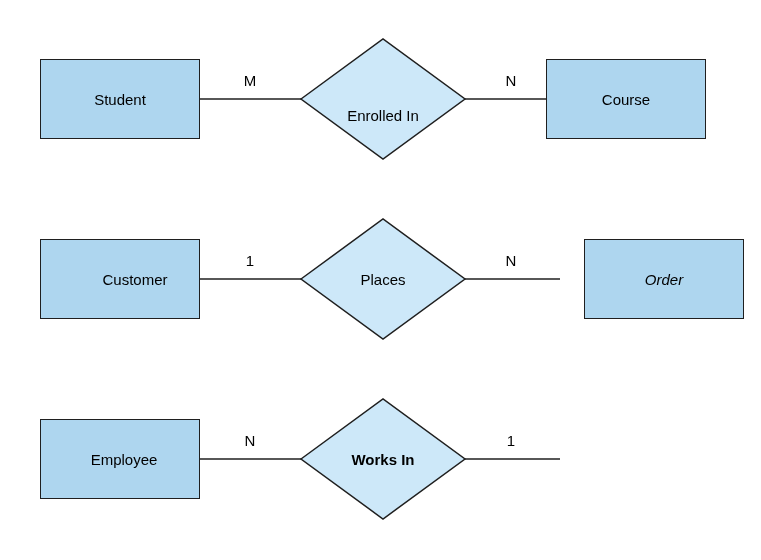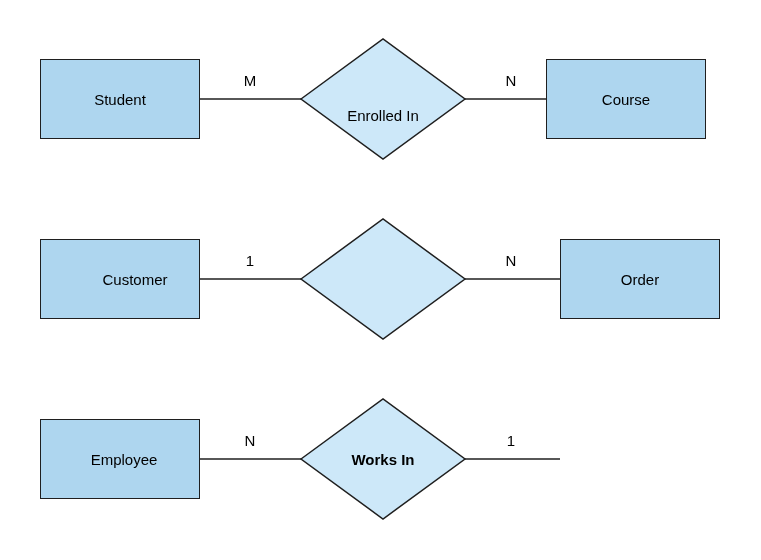--- a/index.html
+++ b/index.html
@@ -85,22 +85,23 @@
   <div class="rel-label" style="top:115px;">Enrolled In</div>
   <div class="card" style="left:511px; top:72px;">N</div>
   <div class="entity" style="left:529px; top:59px;margin-left:17px;">
     <span>Course</span>
   </div>
 
   <div class="entity" style="left:40px; top:239px;padding-left:30px;">
     <span>Customer</span>
   </div>
   <div class="card" style="left:250px; top:252px;">1</div>
+  <div class="rel-label" style="top:279px;">Places</div>
   <div class="card" style="left:511px; top:252px;">N</div>
-  <div class="entity" style="left:560px; top:239px;">
+  <div class="entity" style="left:584px; top:239px;font-style:italic;">
     <span>Order</span>
   </div>
 
   <div class="entity" style="left:40px; top:419px;padding-left:8px;">
     <span>Employee</span>
   </div>
   <div class="card" style="left:250px; top:432px;">N</div>
   <div class="rel-label" style="top:459px;font-weight:bold;">Works In</div>
   <div class="card" style="left:511px; top:432px;">1</div>
 

